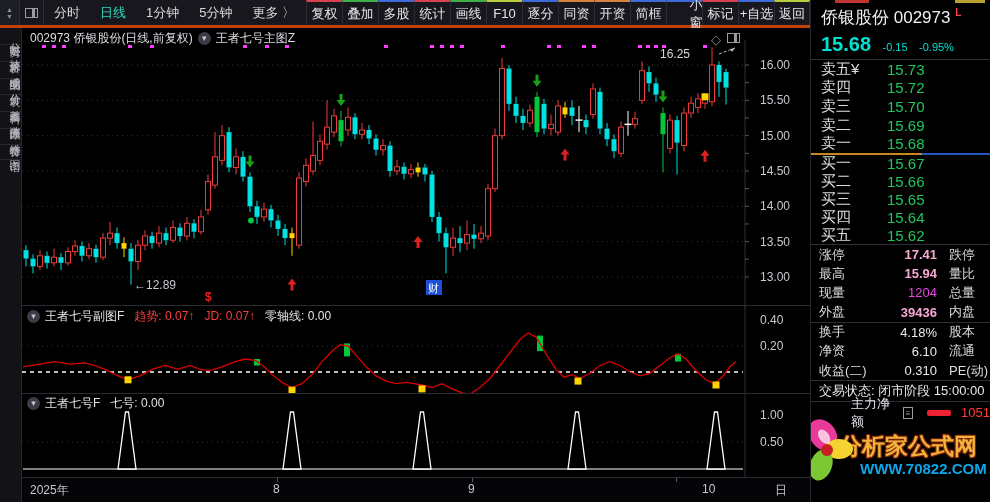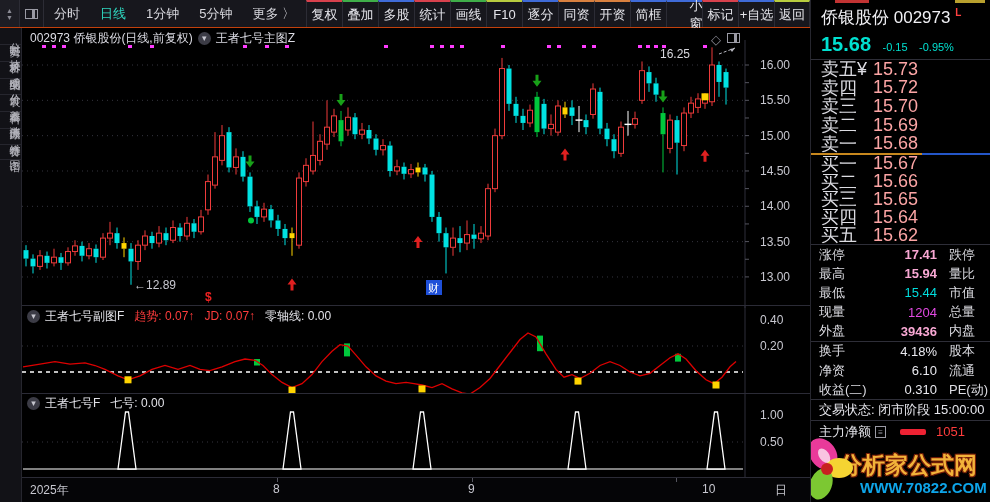--- a/index.html
+++ b/index.html
@@ -2,21 +2,21 @@
 <html><head>
 <meta charset="utf-8">
 <style>
   * { margin:0; padding:0; box-sizing:border-box; }
   html,body { width:990px; height:502px; background:#000; overflow:hidden;
     font-family:"Liberation Sans","DejaVu Sans",sans-serif; }
   #app { position:relative; width:990px; height:502px; background:#000; }
 
   
   #topbar { position:absolute; left:0; top:0; width:810px; height:28px;
-    background:#17171d; border-bottom:1px solid #c2410c; display:flex; align-items:stretch; }
+    background:#17171d; border-bottom:3px solid #c2410c; display:flex; align-items:stretch; }
   #scrollwidget { width:20px; display:flex; flex-direction:column; align-items:center;
     justify-content:center; color:#8b8b95; font-size:7px; line-height:7px; background:#1d1d24;
     border-right:1px solid #2c2c35; }
   #winicon { width:24px; display:flex; align-items:center; justify-content:center; border-right:1px solid #2c2c35; }
   .winbox { width:13px; height:10px; border:1px solid #9a9aa4; position:relative; }
   .winbox::after { content:""; position:absolute; right:2px; top:0; bottom:0; width:3px; background:#9a9aa4; }
   .tab { padding:0 10px; display:flex; align-items:center; font-size:13px; color:#d8d8de; cursor:default; }
   .tab.active { color:#2fd8c0; }
   .tbtn { flex:0 0 auto; width:36px; display:flex; align-items:center; justify-content:center;
     font-size:13px; color:#e4e4ea; border-left:1px solid #2c2c35; border-top:2px solid transparent; }
@@ -56,32 +56,32 @@
     border-left:1px solid #26262e; overflow:hidden; }
   #rp-ticks { position:absolute; left:810px; top:0; width:180px; height:3px; z-index:4; }
   #rp-title { padding:6px 0 0 10px; font-size:17px; color:#f0f0f4; white-space:nowrap; }
   #rp-title sup { color:#ff4040; font-size:10px; font-weight:bold; }
   #rp-price { padding:4px 0 3px 10px; white-space:nowrap; }
   #rp-price .big { font-size:20px; font-weight:bold; color:#00e0d0; }
   #rp-price .chg { font-size:11px; color:#00e0d0; margin-left:7px; }
   .rp-hr { height:0; border-top:1px solid #2e2e38; }
   .rp-hr.split { border:none; height:2px;
     background:linear-gradient(to right, #c8881e 0 62%, #2456c8 62% 100%); }
-  .ob-row { display:flex; height:18.6px; align-items:center; font-size:18px; padding:0 10px; }
+  .ob-row { display:flex; height:18.6px; align-items:center; font-size:15px; padding:0 10px; }
   .ob-row.buy { height:17.8px; }
   .ob-lbl { color:#dcdce2; width:52px; }
-  .ob-val { color:#fca5a5; }
+  .ob-val { color:#22c55e; margin-left:14px; }
   .st-row { display:flex; height:19.2px; align-items:center; font-size:13px; padding:0 0 0 8px; }
   .st-lbl { color:#dcdce2; width:56px; white-space:nowrap; }
   .st-val { width:62px; text-align:right; white-space:nowrap; }
   .st-l2 { color:#dcdce2; margin-left:12px; white-space:nowrap; }
   .c-red { color:#f9a8d4;font-weight:bold; } .c-cyan { color:#00dcdc; } .c-mag { color:#e24ae2; } .c-white { color:#e8e8ee; }
   #rp-status { height:20px; display:flex; align-items:center; font-size:13px; color:#e6e6ec;
     padding-left:8px; white-space:nowrap; }
-  #rp-zl { height:21px; display:flex; align-items:center; font-size:13px; color:#e6e6ec; padding-left:8px; }
+  #rp-zl { height:21px; display:flex; align-items:center; font-size:13px; color:#e6e6ec; padding-left:8px;margin-left:32px; }
   .doc-icon { display:inline-block; width:11px; height:12px; border:1px solid #9a9aa4; margin-left:4px;
     font-size:8px; line-height:11px; text-align:center; color:#9a9aa4; }
   .zl-dash { display:inline-block; width:26px; height:6px; background:#ee2233; border-radius:2px; margin:0 10px 0 14px; }
   .zl-val { color:#ff3c3c; }
   #rp-logo { position:relative; height:60px; }
   #logo-cn { position:absolute; left:28px; top:8px; font-size:23px; font-weight:bold; color:#f2b33a;
     text-shadow:1px 1px 0 #7a1f08, -1px -1px 0 #7a1f08, 1px -1px 0 #7a1f08, -1px 1px 0 #7a1f08; white-space:nowrap; }
   #logo-url { position:absolute; left:49px; top:37px; font-size:15px; font-weight:bold; color:#0ea5e9; white-space:nowrap; }
   #flower { position:absolute; left:-18px; top:-10px; z-index:6; }
 </style>
@@ -638,25 +638,20 @@
           <span class="st-lbl">涨停</span>
           <span class="st-val c-red">17.41</span>
           <span class="st-l2">跌停</span>
         </div>
         <div class="st-row">
           <span class="st-lbl">最高</span>
           <span class="st-val c-red">15.94</span>
           <span class="st-l2">量比</span>
         </div>
         <div class="st-row">
-          <span class="st-lbl">最低</span>
-          <span class="st-val c-cyan">15.44</span>
-          <span class="st-l2">市值</span>
-        </div>
-        <div class="st-row">
           <span class="st-lbl">现量</span>
           <span class="st-val c-mag">1204</span>
           <span class="st-l2">总量</span>
         </div>
         <div class="st-row">
           <span class="st-lbl">外盘</span>
           <span class="st-val c-red">39436</span>
           <span class="st-l2">内盘</span>
         </div>
       </div>

